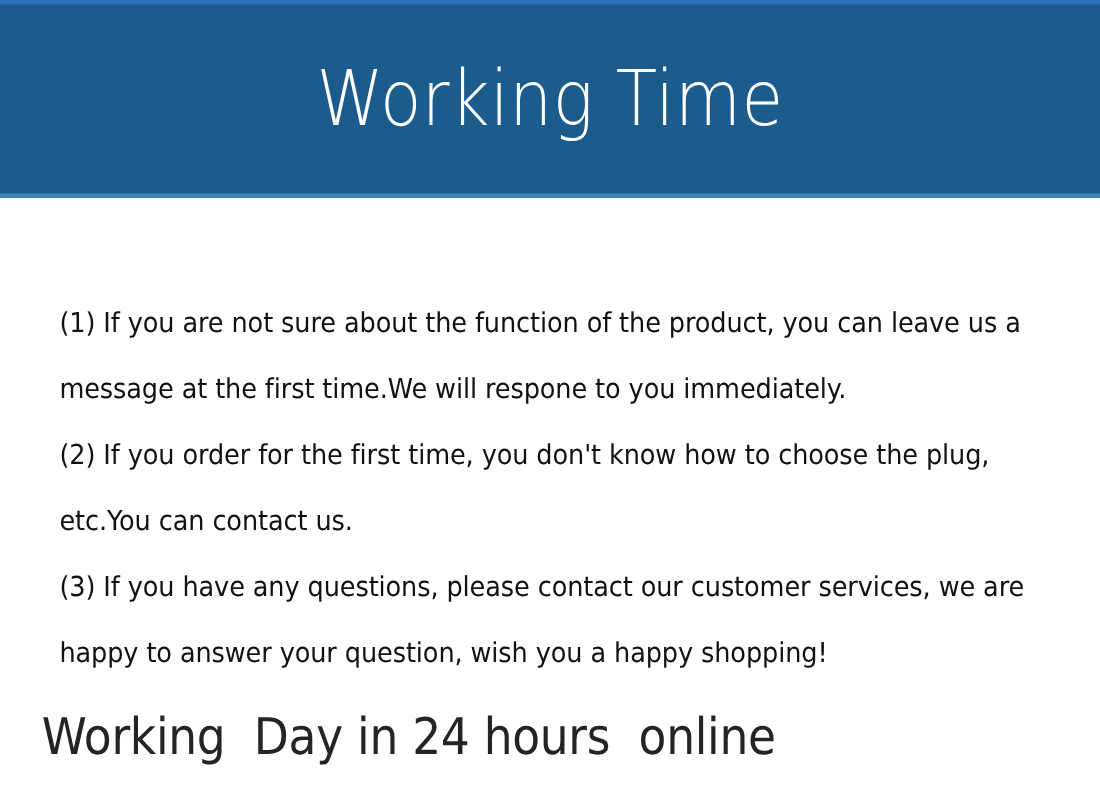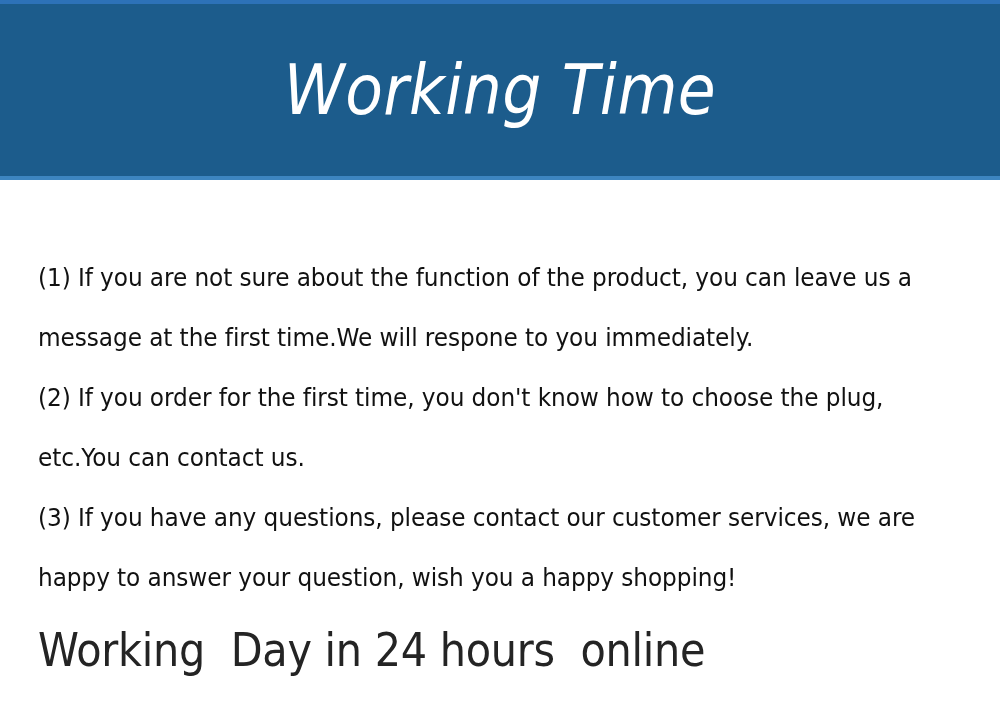--- a/index.html
+++ b/index.html
@@ -24,21 +24,20 @@
   }
 
   
   .header {
     position: relative;
     width: 1000px;
     height: 180px;
     background: #1c5c8c;
     box-sizing: border-box;
     overflow: hidden;
-    font-style: italic;
   }
   .header-top-rule {
     position: absolute;
     top: 0;
     left: 0;
     width: 1000px;
     height: 4px;
     background: #2d72b8;
   }
   .header-bottom-rule {
@@ -71,21 +70,21 @@
 
   
   .content {
     position: relative;
     padding: 0 38px;
     box-sizing: border-box;
     width: 1000px;
   }
 
   .body-list {
-    margin: 0;
+    margin: 16px;
     padding: 0;
     list-style: none;
     padding-top: 68px;
   }
 
   .body-line {
     color: #111111;
     font-family: "DejaVu Sans", "Liberation Sans", sans-serif;
     font-size: 25px;
     font-weight: 400;

